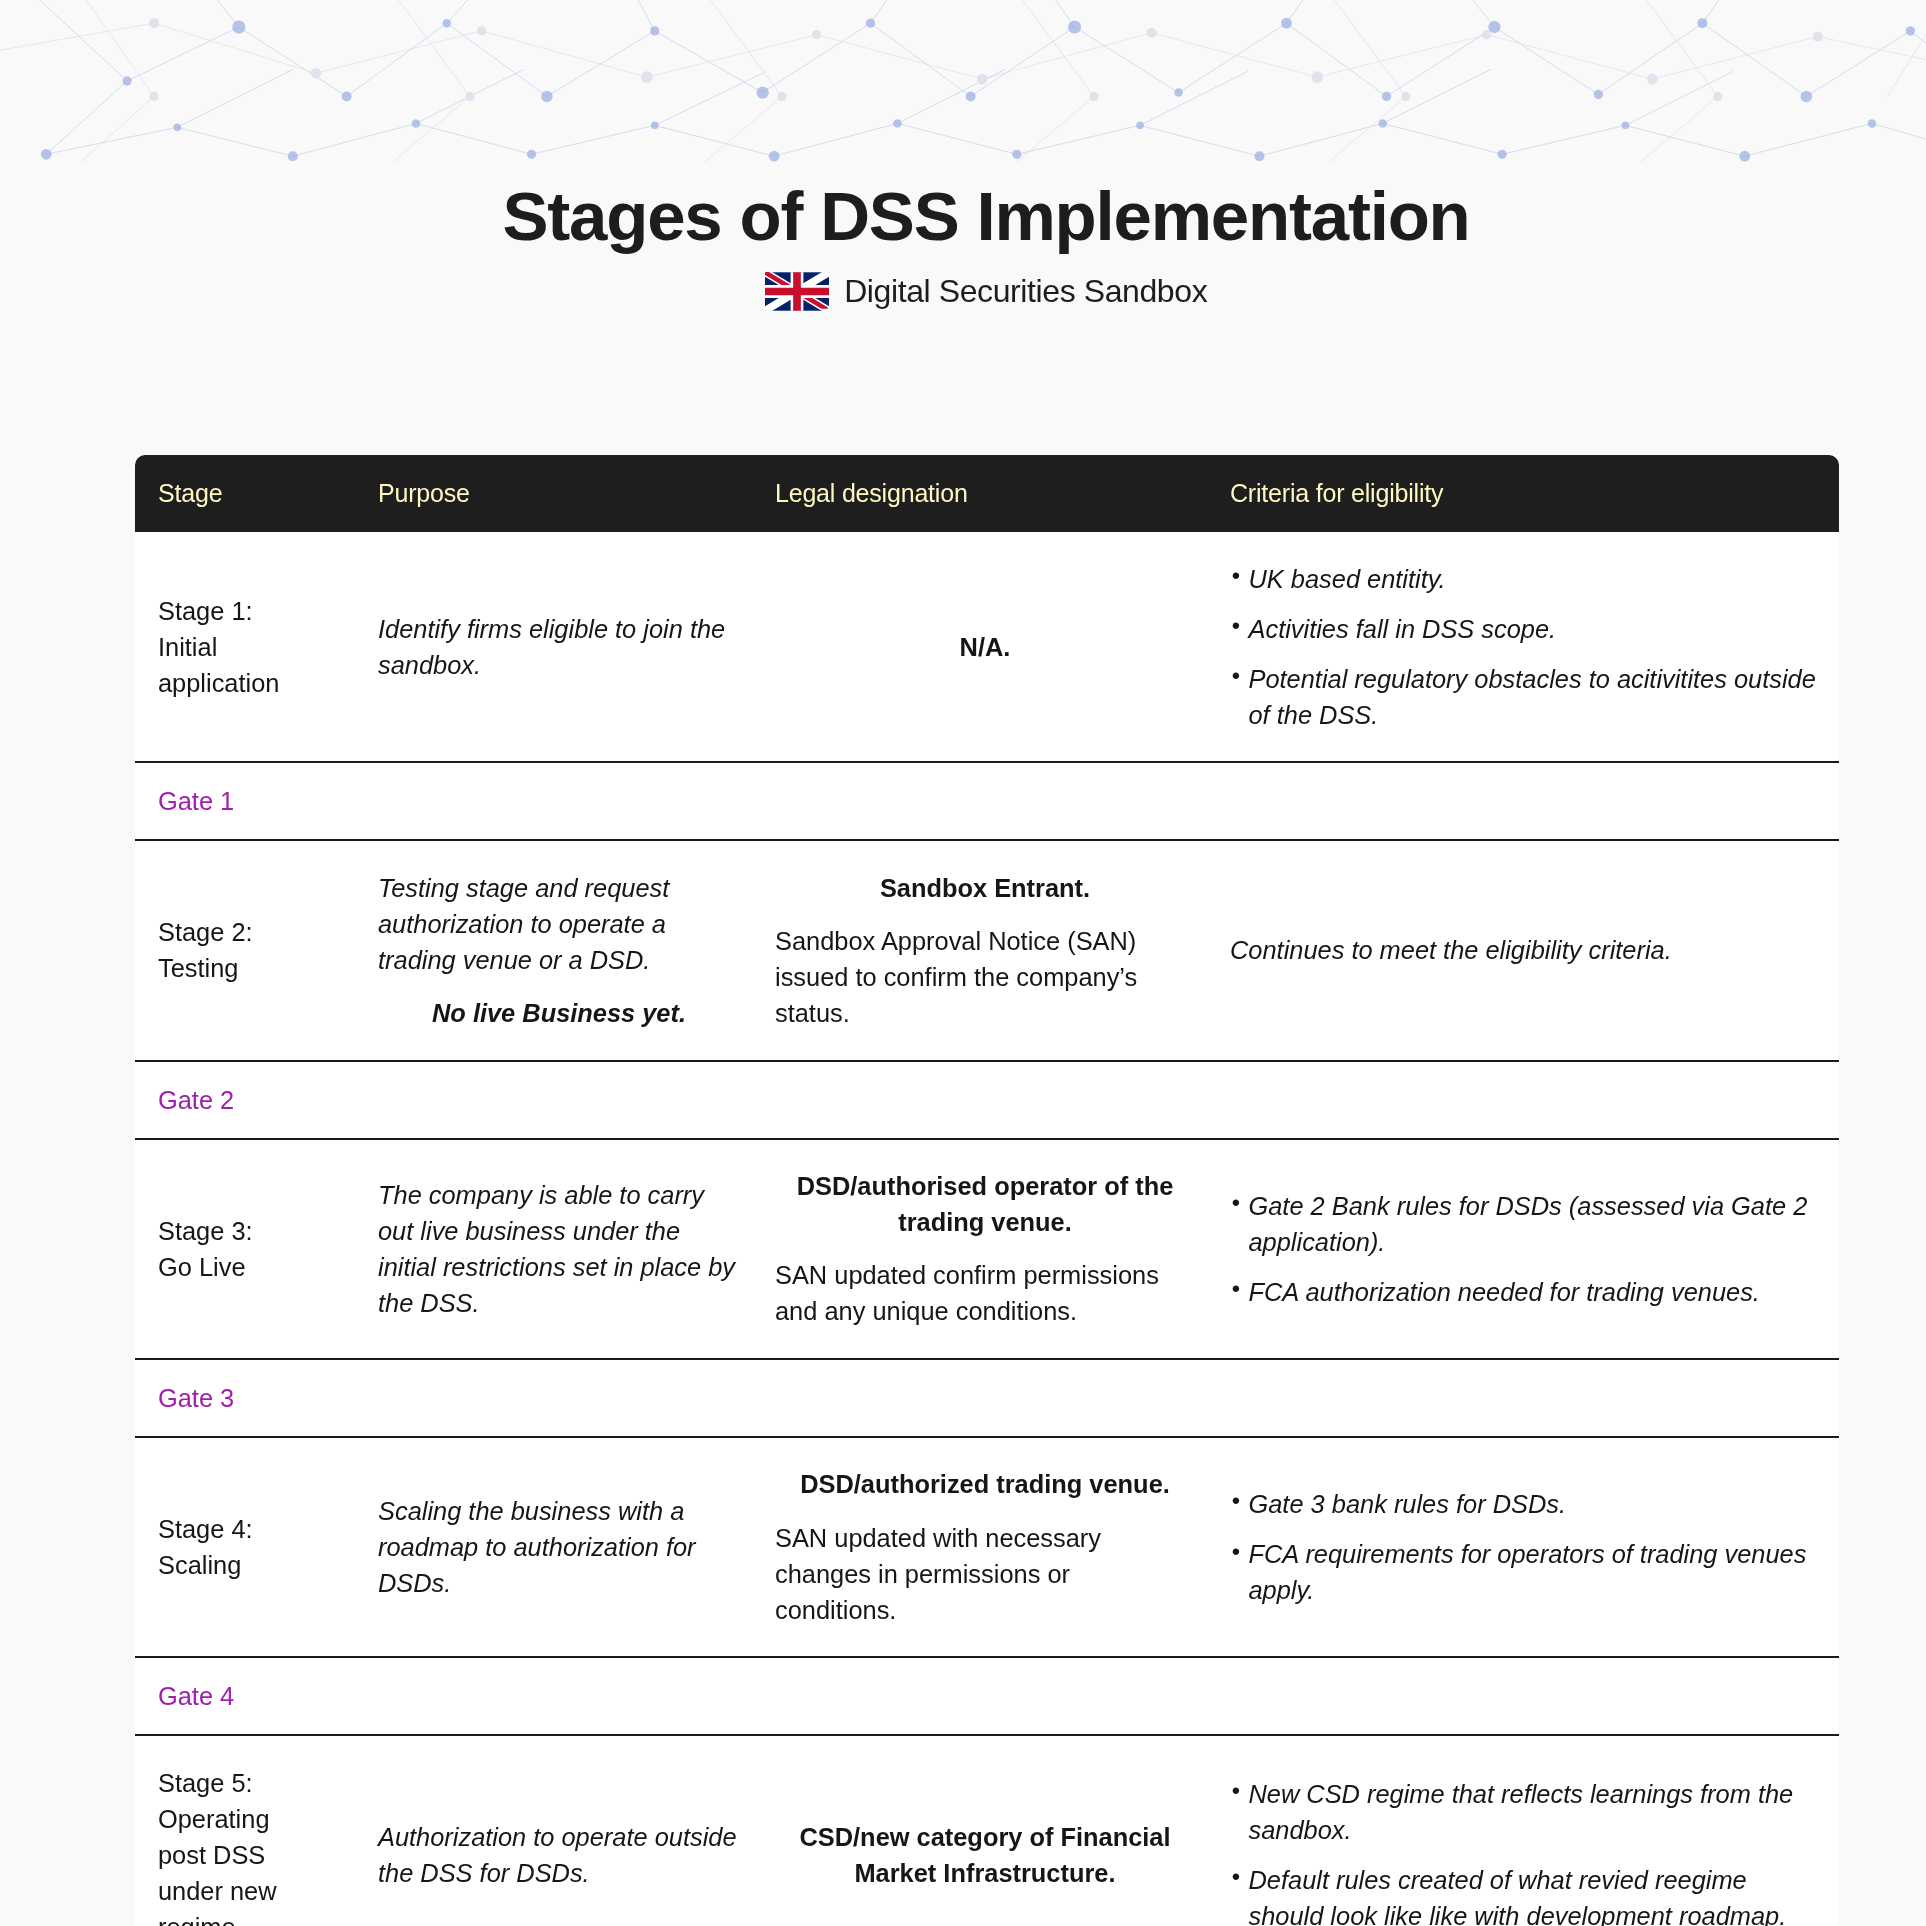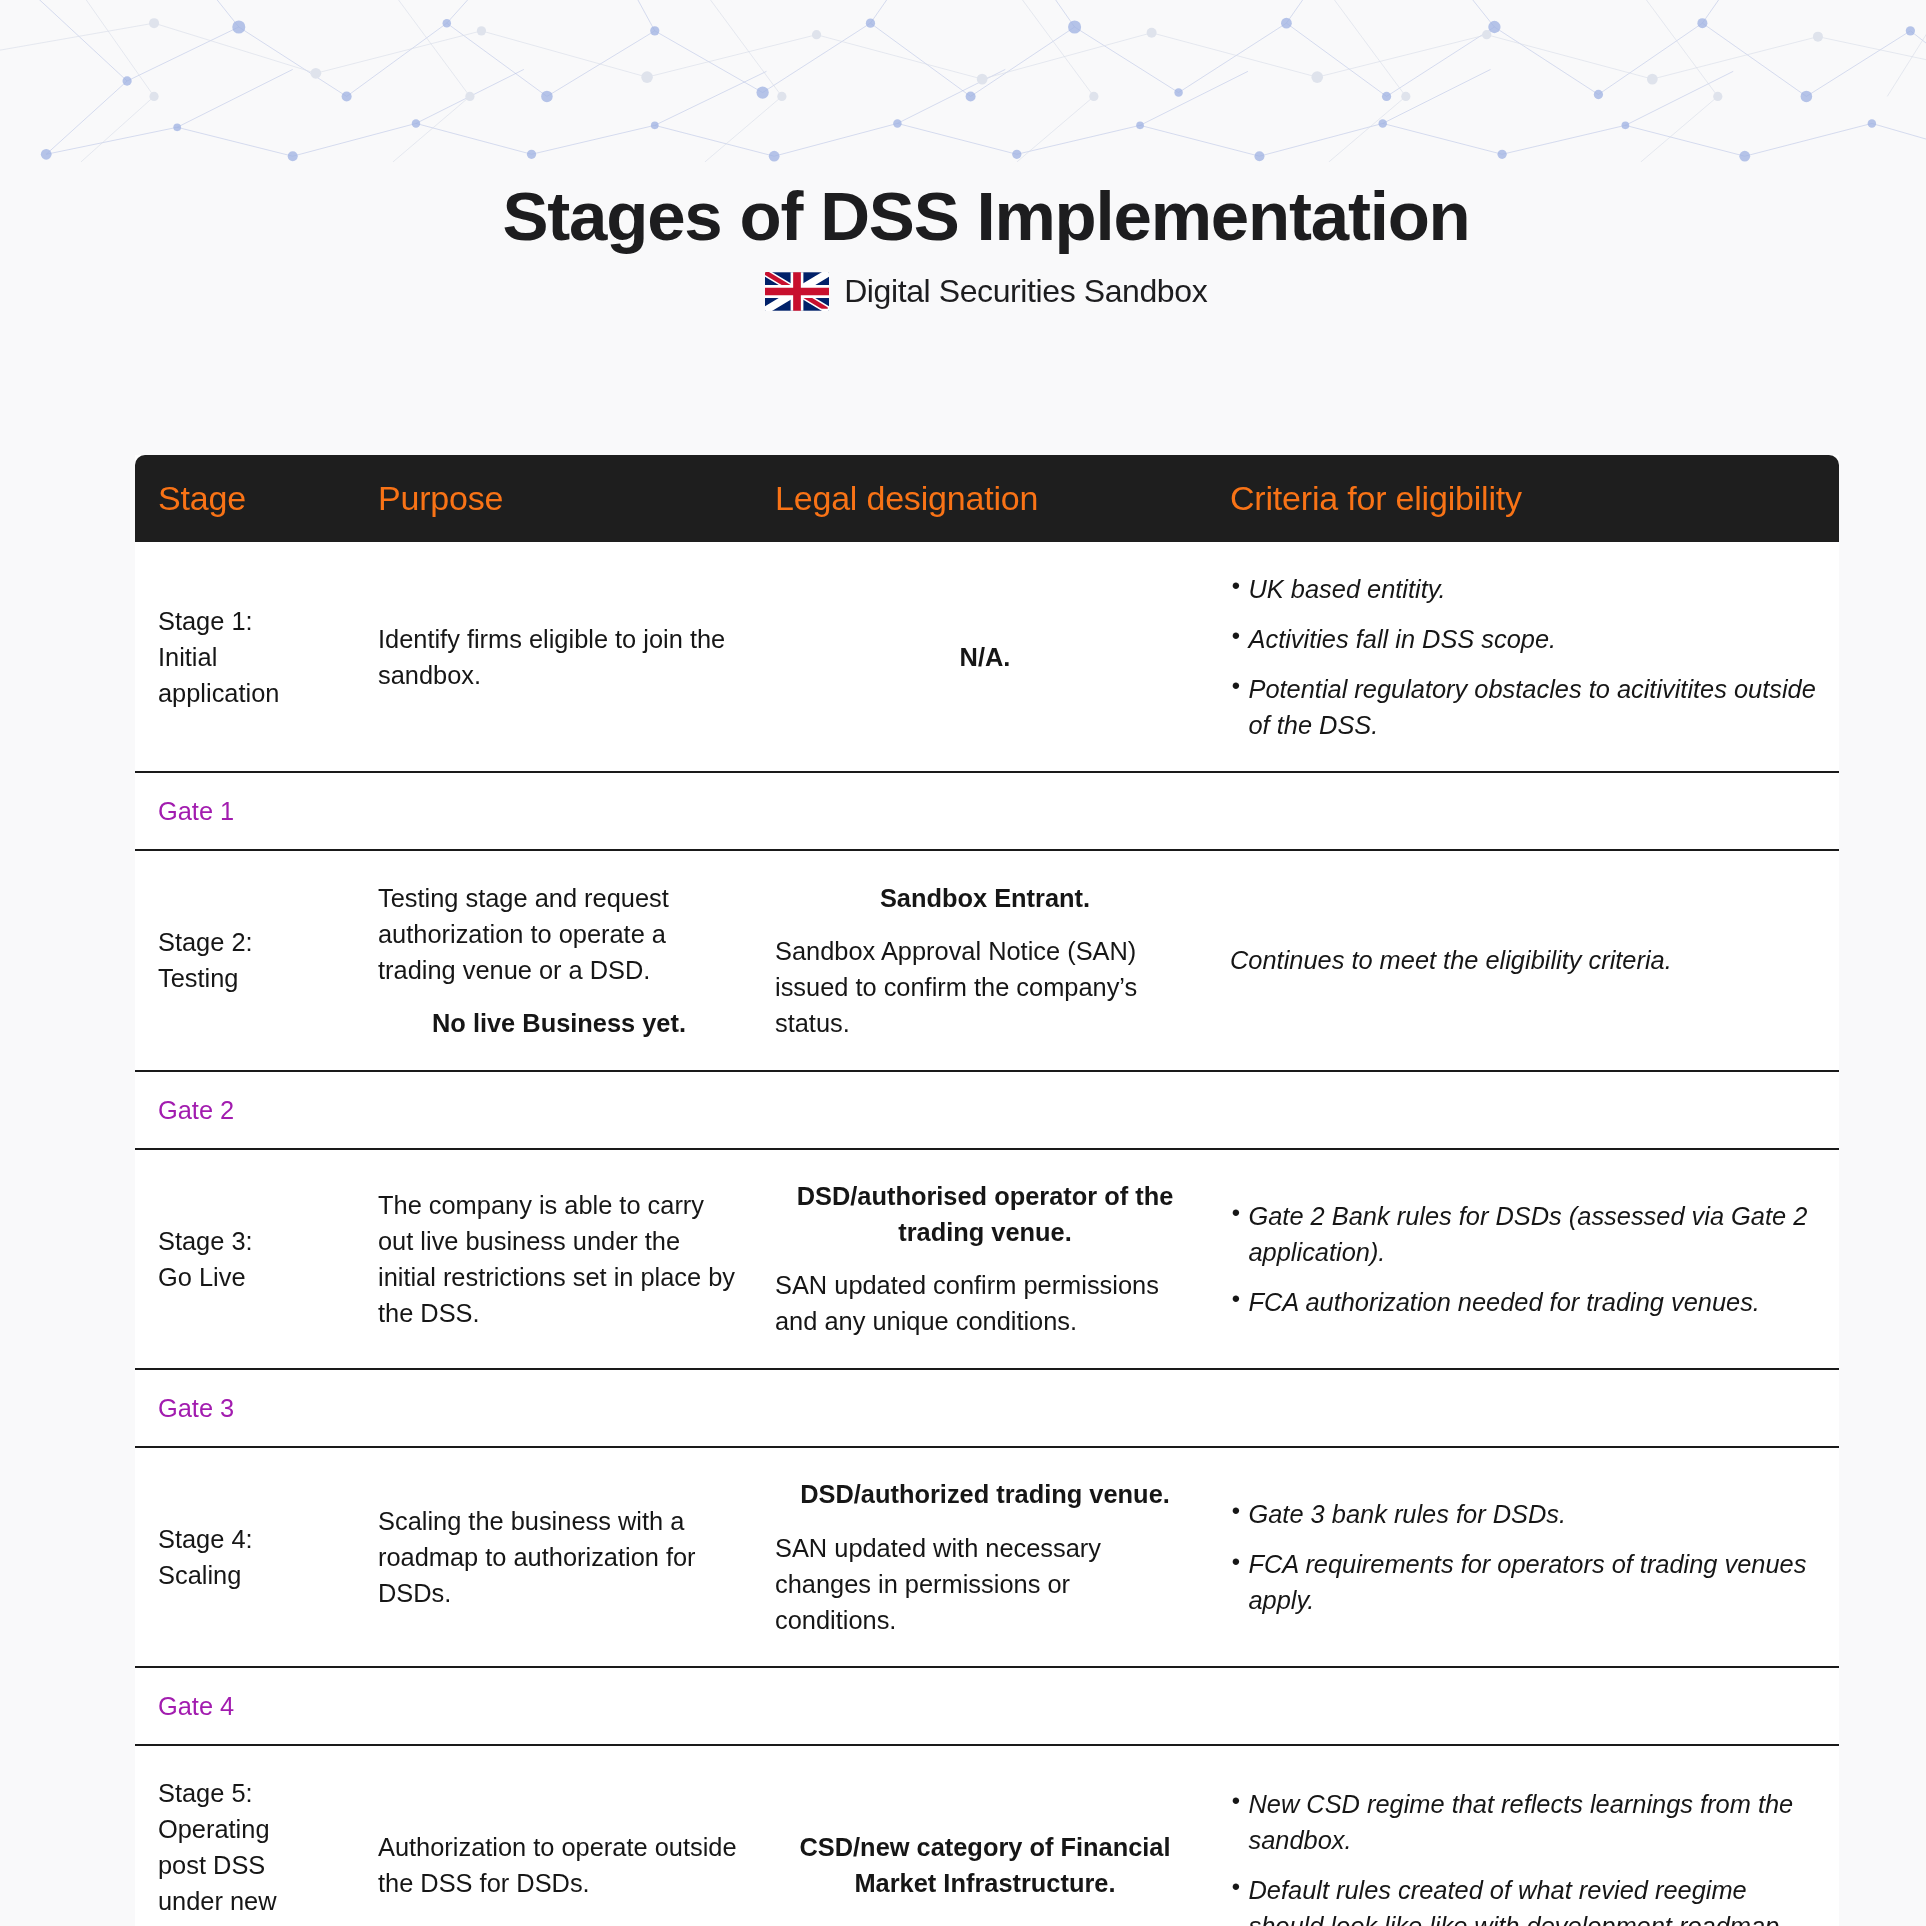--- a/index.html
+++ b/index.html
@@ -31,36 +31,36 @@
   .flag{ width:64px; height:39px; display:block; border-radius:1.2px; }
   .subtitle-text{ font-size:32px; color:#1d1d1f; letter-spacing:-0.4px; }
 
   
   .table-wrap{
     position:absolute; left:135px; top:455px; width:1703px;
   }
   table.matrix{ width:100%; border-collapse:collapse; table-layout:fixed; background:#ffffff; }
 
   thead th{
-    background:#1e1e1e; color:#f97316;
-    font-weight:normal; font-size:34px; letter-spacing:-0.2px;
+    background:#1e1e1e; color:#fef9c3;
+    font-weight:normal; font-size:25px; letter-spacing:-0.2px;
     text-align:left; padding:24px 0 24px 0; vertical-align:middle;
   }
   thead th:first-child{ border-top-left-radius:10px; padding-left:23px; }
   thead th:last-child{ border-top-right-radius:10px; }
 
   col.c-stage   { width:243px; }
   col.c-purpose { width:397px; }
   col.c-legal   { width:455px; }
   col.c-crit    { width:609px; }
 
   tbody td{ vertical-align:middle; font-size:25.4px; line-height:1.42; color:#161616; }
   tr.stage-row td{ padding:28.5px 27px 28.5px 0; border-bottom:2.7px solid #1a1a1a; }
   tr.stage-row td.col-stage{ padding-left:23px; padding-right:15.4px; }
-  tr.stage-row td.col-purpose{ padding-right:35px; }
+  tr.stage-row td.col-purpose{ padding-right:35px;font-style:italic; }
   tr.stage-row td.col-legal{ padding-right:35px; }
   tr.stage-row td.col-crit{ padding-right:15.4px;font-style:italic; }
 
   tr.gate-row td{
     padding:20px 0 20px 23px;
     font-size:25.4px; color:#a21caf;
     border-bottom:2.7px solid #1a1a1a;
   }
 
   .stage-name{ white-space:pre-line; }

